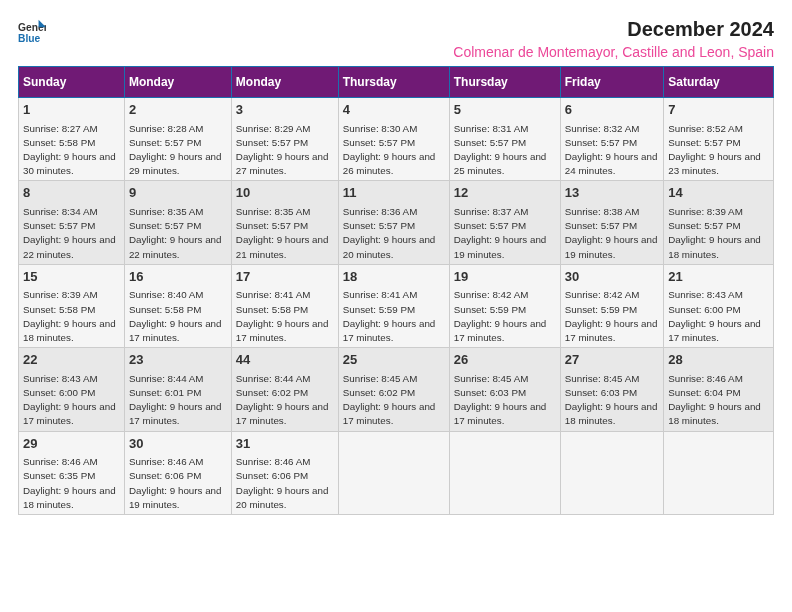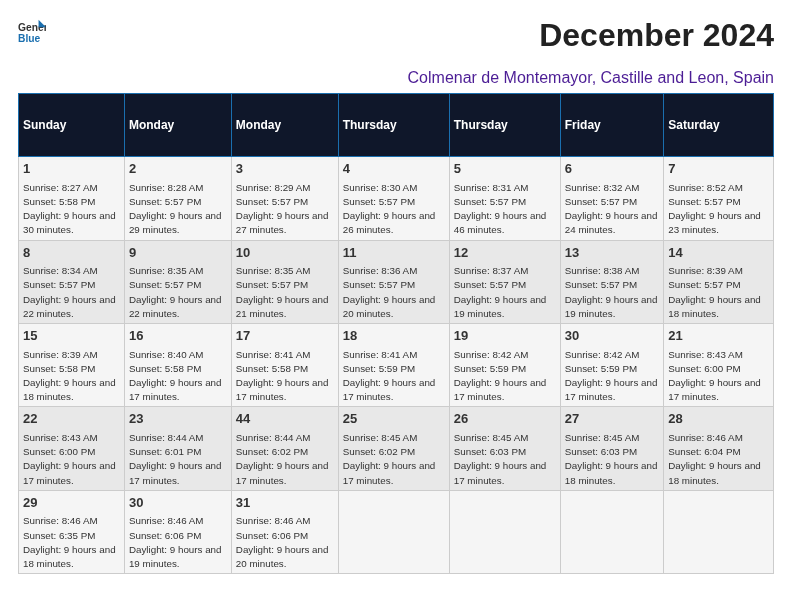--- a/index.html
+++ b/index.html
@@ -26,42 +26,42 @@
       gap: 4px;
     }
     .logo-icon {
       width: 28px;
       height: 28px;
     }
     .title-block {
       text-align: right;
     }
     .main-title {
-      font-size: 32px;
+      font-size: 20px;
       font-weight: bold;
       color: #222;
       line-height: 1.1;
     }
     .subtitle {
-      font-size: 16px;
-      color: #4c1d95;
-      margin-top: 16px;
+      font-size: 14px;
+      color: #ec4899;
+      margin-top: 4px;
     }
     table {
       width: 100%;
       border-collapse: collapse;
       font-size: 10.5px;
       color: #333;
     }
     thead tr th {
-      background-color: #0f172a;
+      background-color: #701a75;
       color: #fff;
       font-size: 12px;
       font-weight: bold;
-      padding: 24px 4px;
+      padding: 8px 4px;
       text-align: left;
       border: 1px solid #1a6faf;
     }
     tbody tr {
       vertical-align: top;
     }
     tbody tr:nth-child(odd) {
       background-color: #f5f5f5;
     }
     tbody tr:nth-child(even) {
@@ -140,21 +140,21 @@
           <td>
         <span class="day-num">4</span>
         <span class="day-info">Sunrise: 8:30 AM</span><br>
         <span class="day-info">Sunset: 5:57 PM</span><br>
         <span class="day-info">Daylight: 9 hours and 26 minutes.</span>
       </td>
           <td>
         <span class="day-num">5</span>
         <span class="day-info">Sunrise: 8:31 AM</span><br>
         <span class="day-info">Sunset: 5:57 PM</span><br>
-        <span class="day-info">Daylight: 9 hours and 46 minutes.</span>
+        <span class="day-info">Daylight: 9 hours and 25 minutes.</span>
       </td>
           <td>
         <span class="day-num">6</span>
         <span class="day-info">Sunrise: 8:32 AM</span><br>
         <span class="day-info">Sunset: 5:57 PM</span><br>
         <span class="day-info">Daylight: 9 hours and 24 minutes.</span>
       </td>
           <td>
         <span class="day-num">7</span>
         <span class="day-info">Sunrise: 8:52 AM</span><br>

